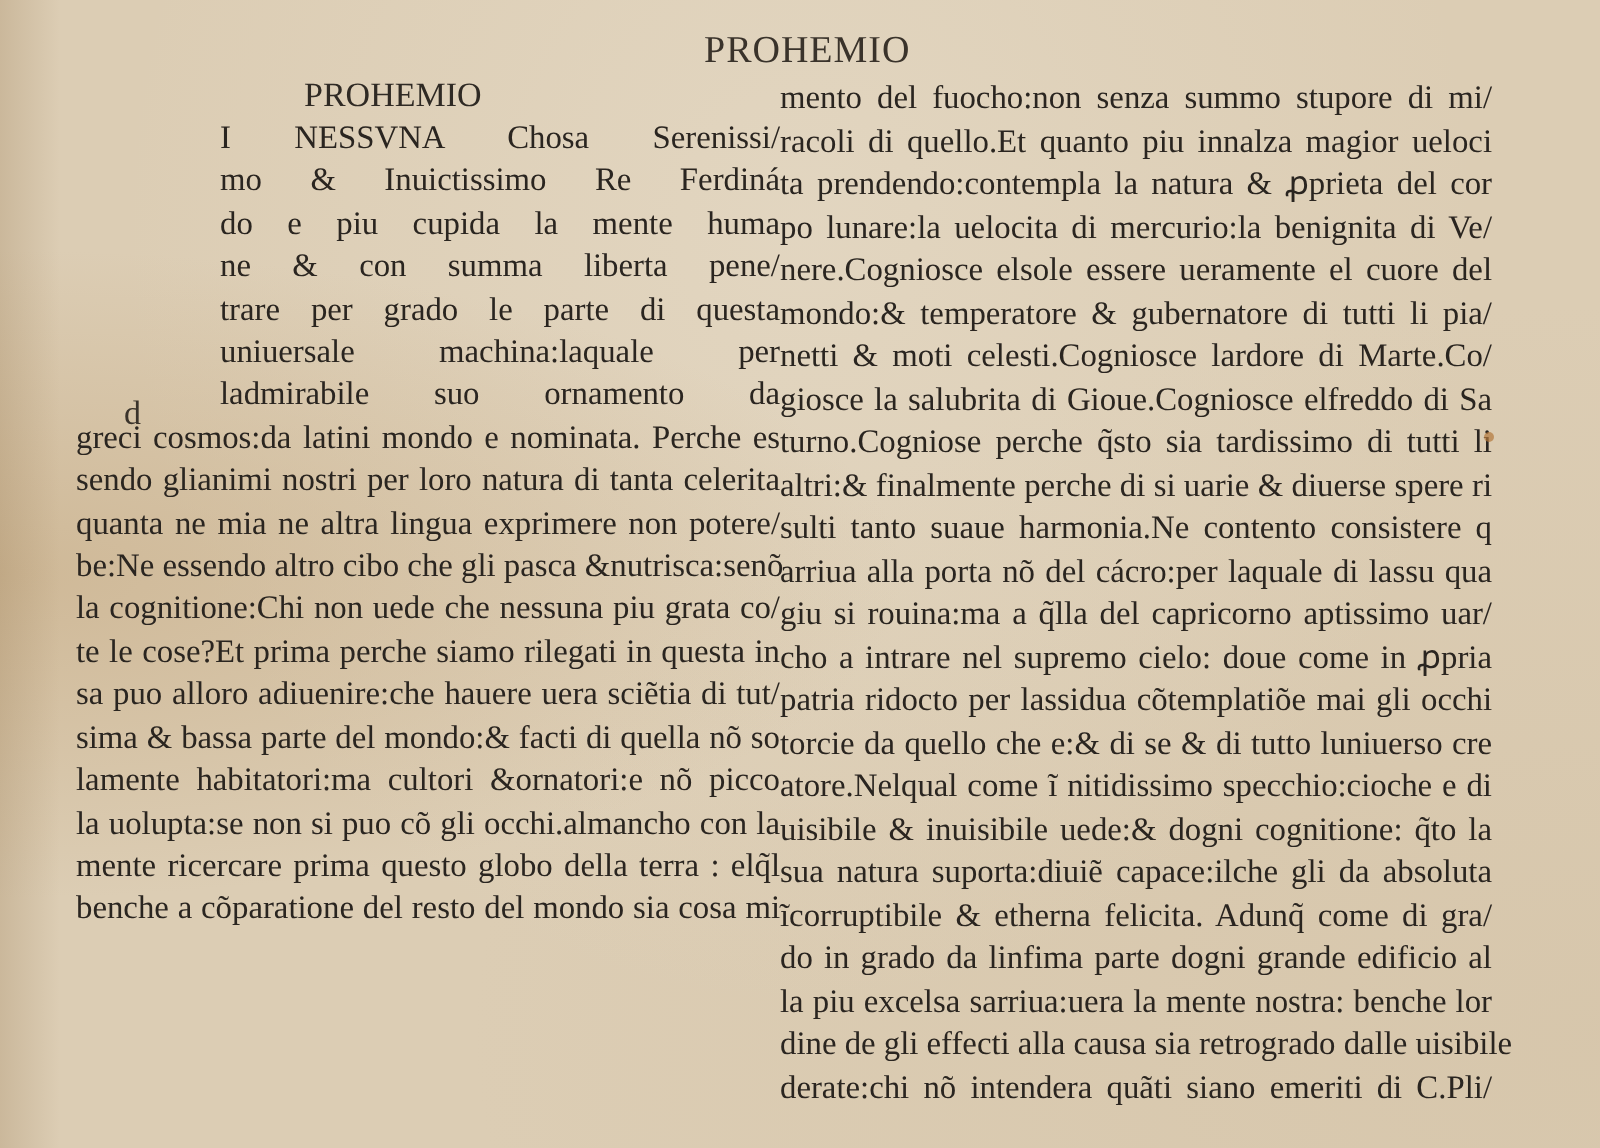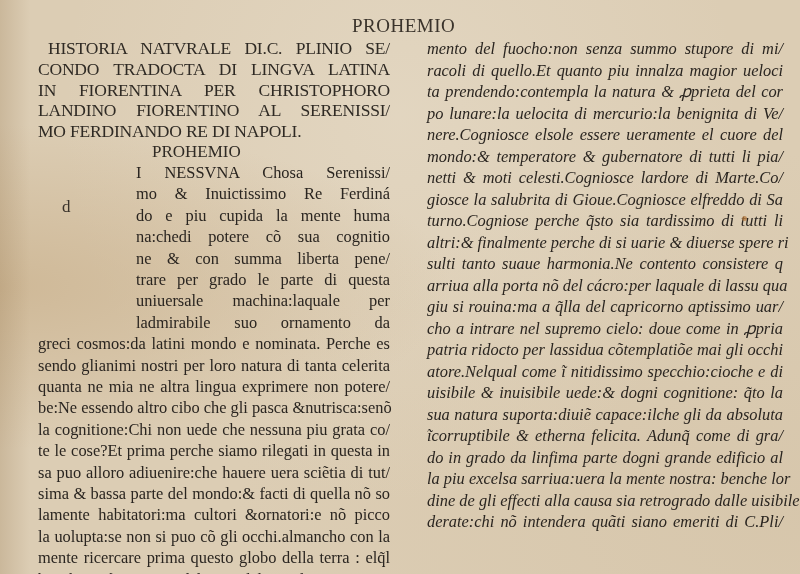--- a/index.html
+++ b/index.html
@@ -35,23 +35,22 @@
     }
     .column {
       position: absolute;
       top: 38px;
     }
     .col-left {
       left: 38px;
       width: 352px;
     }
     .col-right {
-      left: 427px;
+      left: 390px;
       width: 356px;
-      font-style: italic;
     }
     .title-block {
       font-family: "Liberation Serif", serif;
       font-size: 17.5px;
       line-height: 20.8px;
       color: #2f2a24;
       letter-spacing: -0.2px;
       white-space: nowrap;
     }
     .title-block .first {
@@ -76,21 +75,21 @@
       display: block;
       font-family: "Liberation Serif", serif;
       font-size: 16.4px;
       line-height: 21.4px;
       white-space: nowrap;
       text-align: justify;
       text-align-last: justify;
       color: #2a2520;
     }
     .indent {
-      margin-left: 98px;
+      margin-left: 72px;
     }
     .right-lines .text-line {
       line-height: 21.5px;
     }
     .stray-letter {
       position: absolute;
       left: 62px;
       top: 197px;
       font-family: "Liberation Serif", serif;
       font-size: 17px;
@@ -115,35 +114,27 @@
 <body>
 
 <div class="page">
   <div class="fold-shadow"></div>
 
   <div class="running-head">PROHEMIO</div>
 
   <div class="stray-letter">d</div>
 
   <div class="column col-left">
-    <div class="title-block">
-      <span class="title-line first">HISTORIA NATVRALE DI.C. PLINIO SE/</span>
-      <span class="title-line">CONDO TRADOCTA DI LINGVA LATINA</span>
-      <span class="title-line">IN FIORENTINA PER CHRISTOPHORO</span>
-      <span class="title-line">LANDINO FIORENTINO AL SERENISSI/</span>
-      <span class="title-line last">MO FERDINANDO RE DI NAPOLI.</span>
-    </div>
 
     <div class="section-head">PROHEMIO</div>
 
     <div class="intro indent">
       <span class="text-line">I NESSVNA Chosa Serenissi/</span>
       <span class="text-line">mo &amp; Inuictissimo Re Ferdiná</span>
       <span class="text-line">do e piu cupida la mente huma</span>
-      <span class="text-line">na:chedi potere cõ sua cognitio</span>
       <span class="text-line">ne &amp; con summa liberta pene/</span>
       <span class="text-line">trare per grado le parte di questa</span>
       <span class="text-line">uniuersale machina:laquale per</span>
       <span class="text-line">ladmirabile suo ornamento da</span>
     </div>
 
     <div class="full-lines">
       <span class="text-line">greci cosmos:da latini mondo e nominata. Perche es</span>
       <span class="text-line">sendo glianimi nostri per loro natura di tanta celerita</span>
       <span class="text-line">quanta ne mia ne altra lingua exprimere non potere/</span>
@@ -169,20 +160,21 @@
     <span class="text-line">mondo:&amp; temperatore &amp; gubernatore di tutti li pia/</span>
     <span class="text-line">netti &amp; moti celesti.Cogniosce lardore di Marte.Co/</span>
     <span class="text-line">giosce la salubrita di Gioue.Cogniosce elfreddo di Sa</span>
     <span class="text-line">turno.Cogniose perche q̃sto sia tardissimo di tutti li</span>
     <span class="text-line">altri:&amp; finalmente perche di si uarie &amp; diuerse spere ri</span>
     <span class="text-line">sulti tanto suaue harmonia.Ne contento consistere q</span>
     <span class="text-line">arriua alla porta nõ del cácro:per laquale di lassu qua</span>
     <span class="text-line">giu si rouina:ma a q̃lla del capricorno aptissimo uar/</span>
     <span class="text-line">cho a intrare nel supremo cielo: doue come in ꝓpria</span>
     <span class="text-line">patria ridocto per lassidua cõtemplatiõe mai gli occhi</span>
+    <span class="text-line">torcie da quello che e:&amp; di se &amp; di tutto luniuerso cre</span>
     <span class="text-line">atore.Nelqual come ĩ nitidissimo specchio:cioche e di</span>
     <span class="text-line">uisibile &amp; inuisibile uede:&amp; dogni cognitione: q̃to la</span>
     <span class="text-line">sua natura suporta:diuiẽ capace:ilche gli da absoluta</span>
     <span class="text-line">ĩcorruptibile &amp; etherna felicita. Adunq̃ come di gra/</span>
     <span class="text-line">do in grado da linfima parte dogni grande edificio al</span>
     <span class="text-line">la piu excelsa sarriua:uera la mente nostra: benche lor</span>
     <span class="text-line">dine de gli effecti alla causa sia retrogrado dalle uisibile</span>
     <span class="text-line">derate:chi nõ intendera quãti siano emeriti di C.Pli/</span>
 
   </div>

